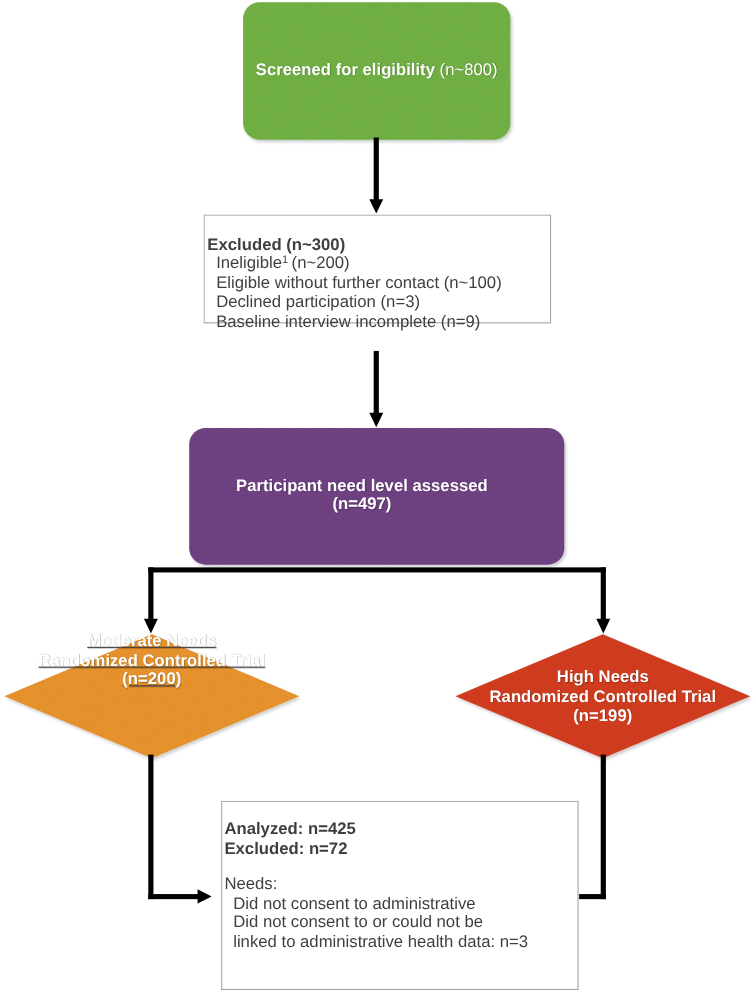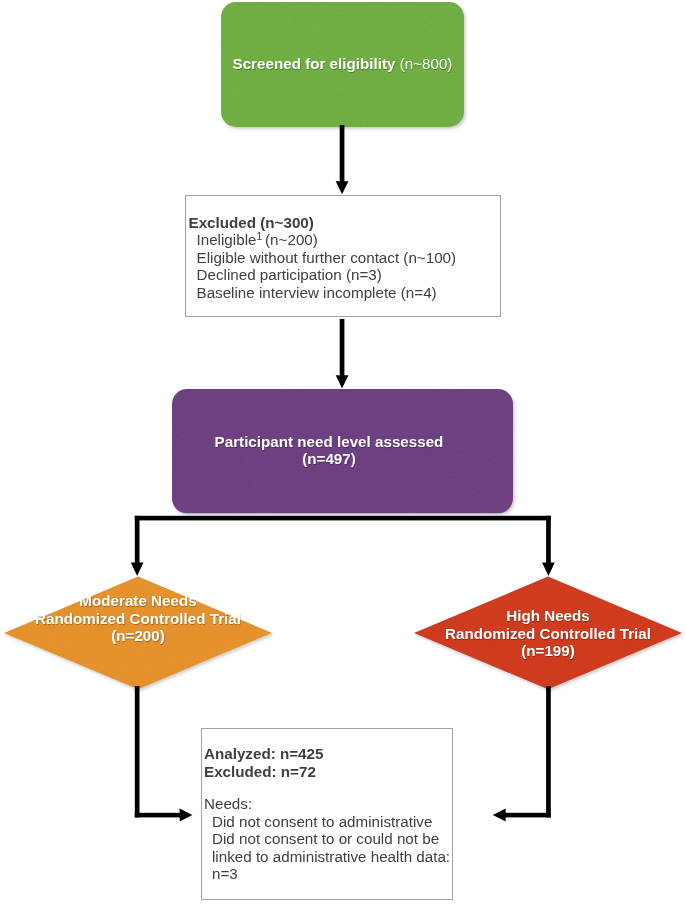--- a/index.html
+++ b/index.html
@@ -84,56 +84,56 @@
       </g>
     </g>
   </svg>
 
   <div class="node ctr" style="left:221px;top:1.2px;width:243px;height:125px;text-align:center;">
     <div class="fill-txt">
       <span class="bold">Screened for eligibility</span><span> (n~800)</span>
     </div>
   </div>
 
-  <div class="node plain-box" style="left:185px;top:195px;width:316px;height:122px;">
+  <div class="node plain-box" style="left:185px;top:195px;width:316px;height:99px;">
     <div class="boxtxt" style="padding:17.5px 0 0 2.5px;">
       <div class="hd">Excluded (n~300)</div>
       <div class="indent">
         <div><span>Ineligible</span><sup class="fn">1</sup><span> (n~200)</span></div>
         <div>Eligible without further contact (n~100)</div>
         <div>Declined participation (n=3)</div>
-        <div>Baseline interview incomplete (n=4)</div>
+        <div>Baseline interview incomplete (n=9)</div>
       </div>
     </div>
   </div>
 
   <div class="node ctr" style="left:172px;top:388px;width:314px;height:124.3px;">
     <div class="fill-txt bold">
       <div>Participant need level assessed</div>
       <div>(n=497)</div>
     </div>
   </div>
 
-  <div class="node ctr" style="left:4px;top:562px;width:268px;height:112.8px;">
+  <div class="node ctr" style="left:4px;top:544px;width:268px;height:112.8px;text-decoration:underline;">
     <div class="fill-txt bold">
       <div>Moderate Needs</div>
       <div>Randomized Controlled Trial</div>
       <div>(n=200)</div>
     </div>
   </div>
 
   <div class="node ctr" style="left:414px;top:576.5px;width:268px;height:112.8px;">
     <div class="fill-txt bold">
       <div>High Needs</div>
       <div>Randomized Controlled Trial</div>
       <div>(n=199)</div>
     </div>
   </div>
 
-  <div class="node plain-box" style="left:201px;top:728px;width:252px;height:172px;">
+  <div class="node plain-box" style="left:201px;top:728px;width:325px;height:172px;">
     <div class="boxtxt" style="padding:16px 0 0 2px;">
       <div class="hd">Analyzed: n=425</div>
       <div class="hd">Excluded: n=72</div>
       <div style="height:15.0px"></div>
       <div>Needs:</div>
       <div class="indent">
         <div>Did not consent to administrative</div>
         <div>Did not consent to or could not be</div>
         <div>linked to administrative health data: n=3</div>
       </div>

